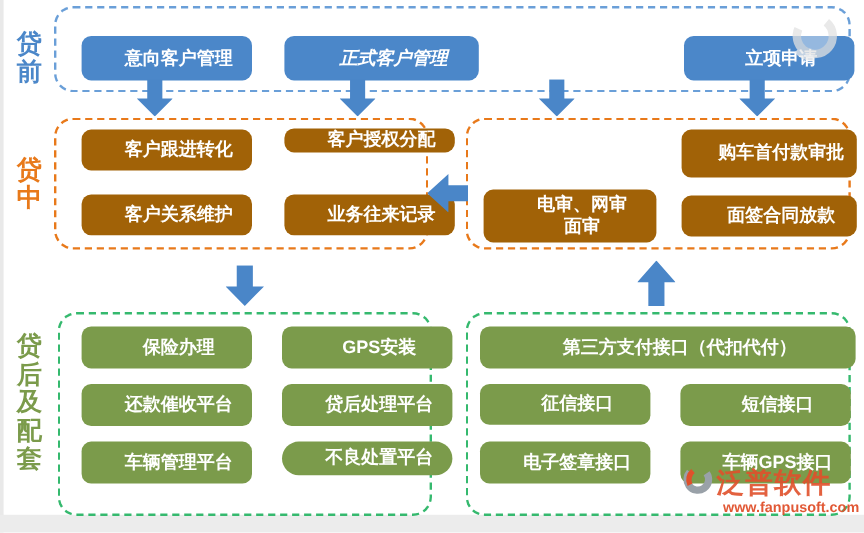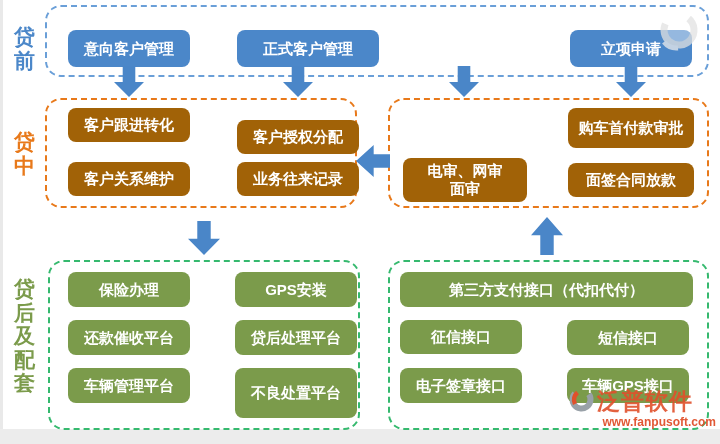--- a/index.html
+++ b/index.html
@@ -8,21 +8,21 @@
   .edge-left{position:absolute;left:0;top:0;width:3px;height:444px;background:#e9e9e9;z-index:0;}
   .edge-bottom{position:absolute;left:0;top:429px;width:720px;height:15px;background:#ececec;z-index:0;}
 
   .container{position:absolute;border-radius:16px;background:transparent;z-index:1;}
   .c-blue{border:2px dashed #6A9FD8;}
   .c-orange{border:2px dashed #E8791A;}
   .c-green{border:2px dashed #35B96E;}
 
   .btn{position:absolute;border-radius:8px;display:flex;align-items:center;justify-content:center;
        color:#fff;font-weight:bold;font-size:15px;line-height:1.2;text-align:center;
-       white-space:pre-line;z-index:2;}
+       white-space:pre-line;z-index:2;padding-left:20px;}
   .b-blue{background:#4B87C9;}
   .b-orange{background:#a16207;}
   .b-green{background:#7B9B4B;}
 
   .arrow{position:absolute;background:#4A86C8;z-index:2;}
   .arr-down{clip-path:polygon(29% 0,71% 0,71% 52%,100% 52%,50% 100%,0 52%,29% 52%);}
   .arr-up{clip-path:polygon(50% 0,100% 48%,71% 48%,71% 100%,29% 100%,29% 48%,0 48%);}
   .arr-left{clip-path:polygon(0 50%,52% 0,52% 29%,100% 29%,100% 71%,52% 71%,52% 100%);}
 
   .vlabel{position:absolute;width:26px;font-weight:bold;font-size:21px;line-height:1.12;
@@ -48,49 +48,49 @@
   <div class="vlabel l-orange" style="left:14px;top:130px;">贷中</div>
   <div class="vlabel l-green" style="left:14px;top:277px;">贷后及配套</div>
 
   <div class="container c-blue" style="left:45px;top:5px;width:660px;height:68px;"></div>
   <div class="container c-orange" style="left:45px;top:98px;width:308px;height:106px;"></div>
   <div class="container c-orange" style="left:388px;top:98px;width:317px;height:106px;"></div>
   <div class="container c-green" style="left:48px;top:260px;width:308px;height:166px;"></div>
   <div class="container c-green" style="left:388px;top:260px;width:317px;height:166px;"></div>
 
   <div class="btn b-blue" style="left:68px;top:30px;width:122px;height:37px;">意向客户管理</div>
-  <div class="btn b-blue" style="left:237px;top:30px;width:142px;height:37px;">正式客户管理</div>
+  <div class="btn b-blue" style="left:237px;top:30px;width:142px;height:37px;font-style:italic;">正式客户管理</div>
   <div class="btn b-blue" style="left:570px;top:30px;width:122px;height:37px;">立项申请</div>
 
   <div class="arrow arr-down" style="left:114px;top:66px;width:30px;height:31px;"></div>
   <div class="arrow arr-down" style="left:283px;top:66px;width:30px;height:31px;"></div>
   <div class="arrow arr-down" style="left:449px;top:66px;width:30px;height:31px;"></div>
   <div class="arrow arr-down" style="left:616px;top:66px;width:30px;height:31px;"></div>
 
   <div class="btn b-orange" style="left:68px;top:108px;width:122px;height:34px;">客户跟进转化</div>
-  <div class="btn b-orange" style="left:237px;top:120px;width:122px;height:34px;text-align:right;">客户授权分配</div>
+  <div class="btn b-orange" style="left:237px;top:107px;width:122px;height:20px;text-align:right;">客户授权分配</div>
   <div class="btn b-orange" style="left:68px;top:162px;width:122px;height:34px;">客户关系维护</div>
   <div class="btn b-orange" style="left:237px;top:162px;width:122px;height:34px;">业务往来记录</div>
 
   <div class="btn b-orange" style="left:568px;top:108px;width:126px;height:40px;">购车首付款审批</div>
   <div class="btn b-orange" style="left:403px;top:158px;width:124px;height:44px;">电审、网审
 面审</div>
   <div class="btn b-orange" style="left:568px;top:163px;width:126px;height:34px;">面签合同放款</div>
 
   <div class="arrow arr-left" style="left:356px;top:145px;width:34px;height:32px;"></div>
 
   <div class="arrow arr-down" style="left:188px;top:221px;width:32px;height:34px;"></div>
   <div class="arrow arr-up" style="left:531px;top:217px;width:32px;height:38px;"></div>
 
   <div class="btn b-green" style="left:68px;top:272px;width:122px;height:35px;">保险办理</div>
   <div class="btn b-green" style="left:235px;top:272px;width:122px;height:35px;">GPS安装</div>
   <div class="btn b-green" style="left:68px;top:320px;width:122px;height:35px;">还款催收平台</div>
   <div class="btn b-green" style="left:235px;top:320px;width:122px;height:35px;">贷后处理平台</div>
   <div class="btn b-green" style="left:68px;top:368px;width:122px;height:35px;">车辆管理平台</div>
-  <div class="btn b-green" style="left:235px;top:368px;width:122px;height:50px;">不良处置平台</div>
+  <div class="btn b-green" style="left:235px;top:368px;width:122px;height:28px;border-radius:14px;">不良处置平台</div>
 
   <div class="btn b-green" style="left:400px;top:272px;width:293px;height:35px;">第三方支付接口（代扣代付）</div>
   <div class="btn b-green" style="left:400px;top:320px;width:122px;height:34px;">征信接口</div>
   <div class="btn b-green" style="left:567px;top:320px;width:122px;height:35px;">短信接口</div>
   <div class="btn b-green" style="left:400px;top:368px;width:122px;height:35px;">电子签章接口</div>
   <div class="btn b-green" style="left:567px;top:368px;width:122px;height:35px;">车辆GPS接口</div>
 
   <div class="ghost">
     <svg width="58" height="52" viewBox="0 0 58 52">
       <circle cx="33" cy="24" r="15" fill="#ffffff" fill-opacity="0.55" stroke="#e2e2e2" stroke-width="7" stroke-dasharray="66 28" transform="rotate(-50 33 24)"></circle>

